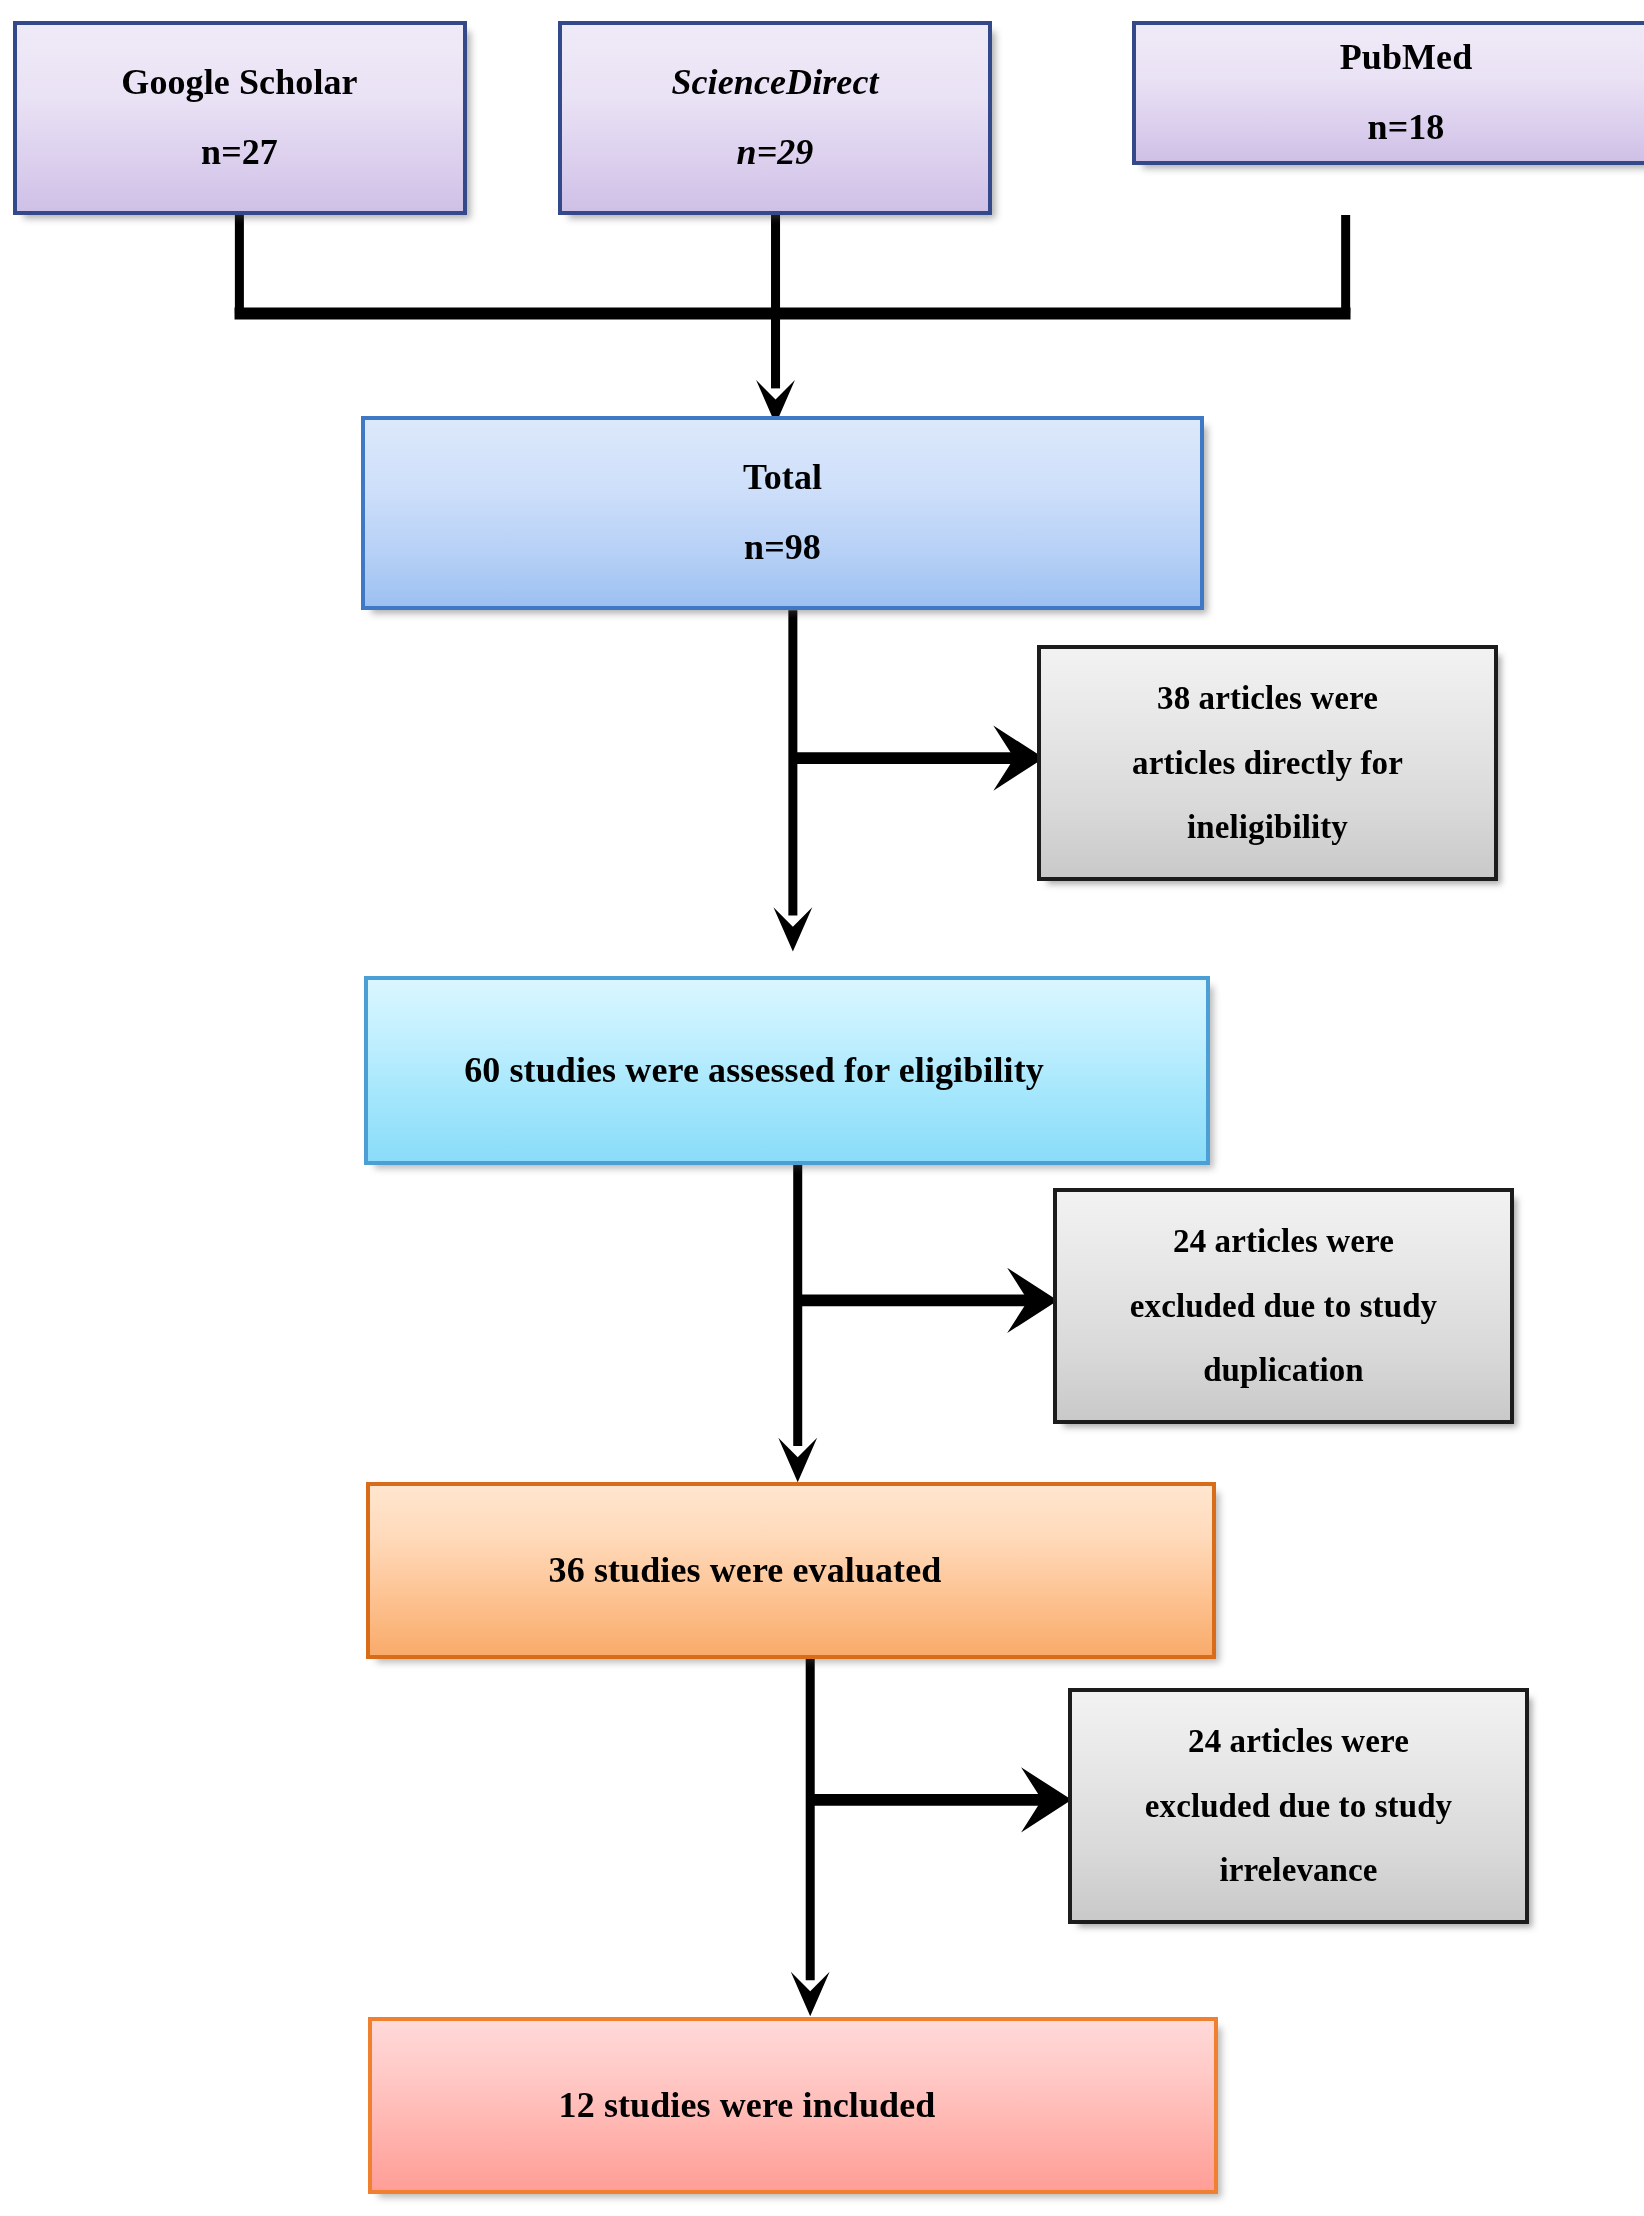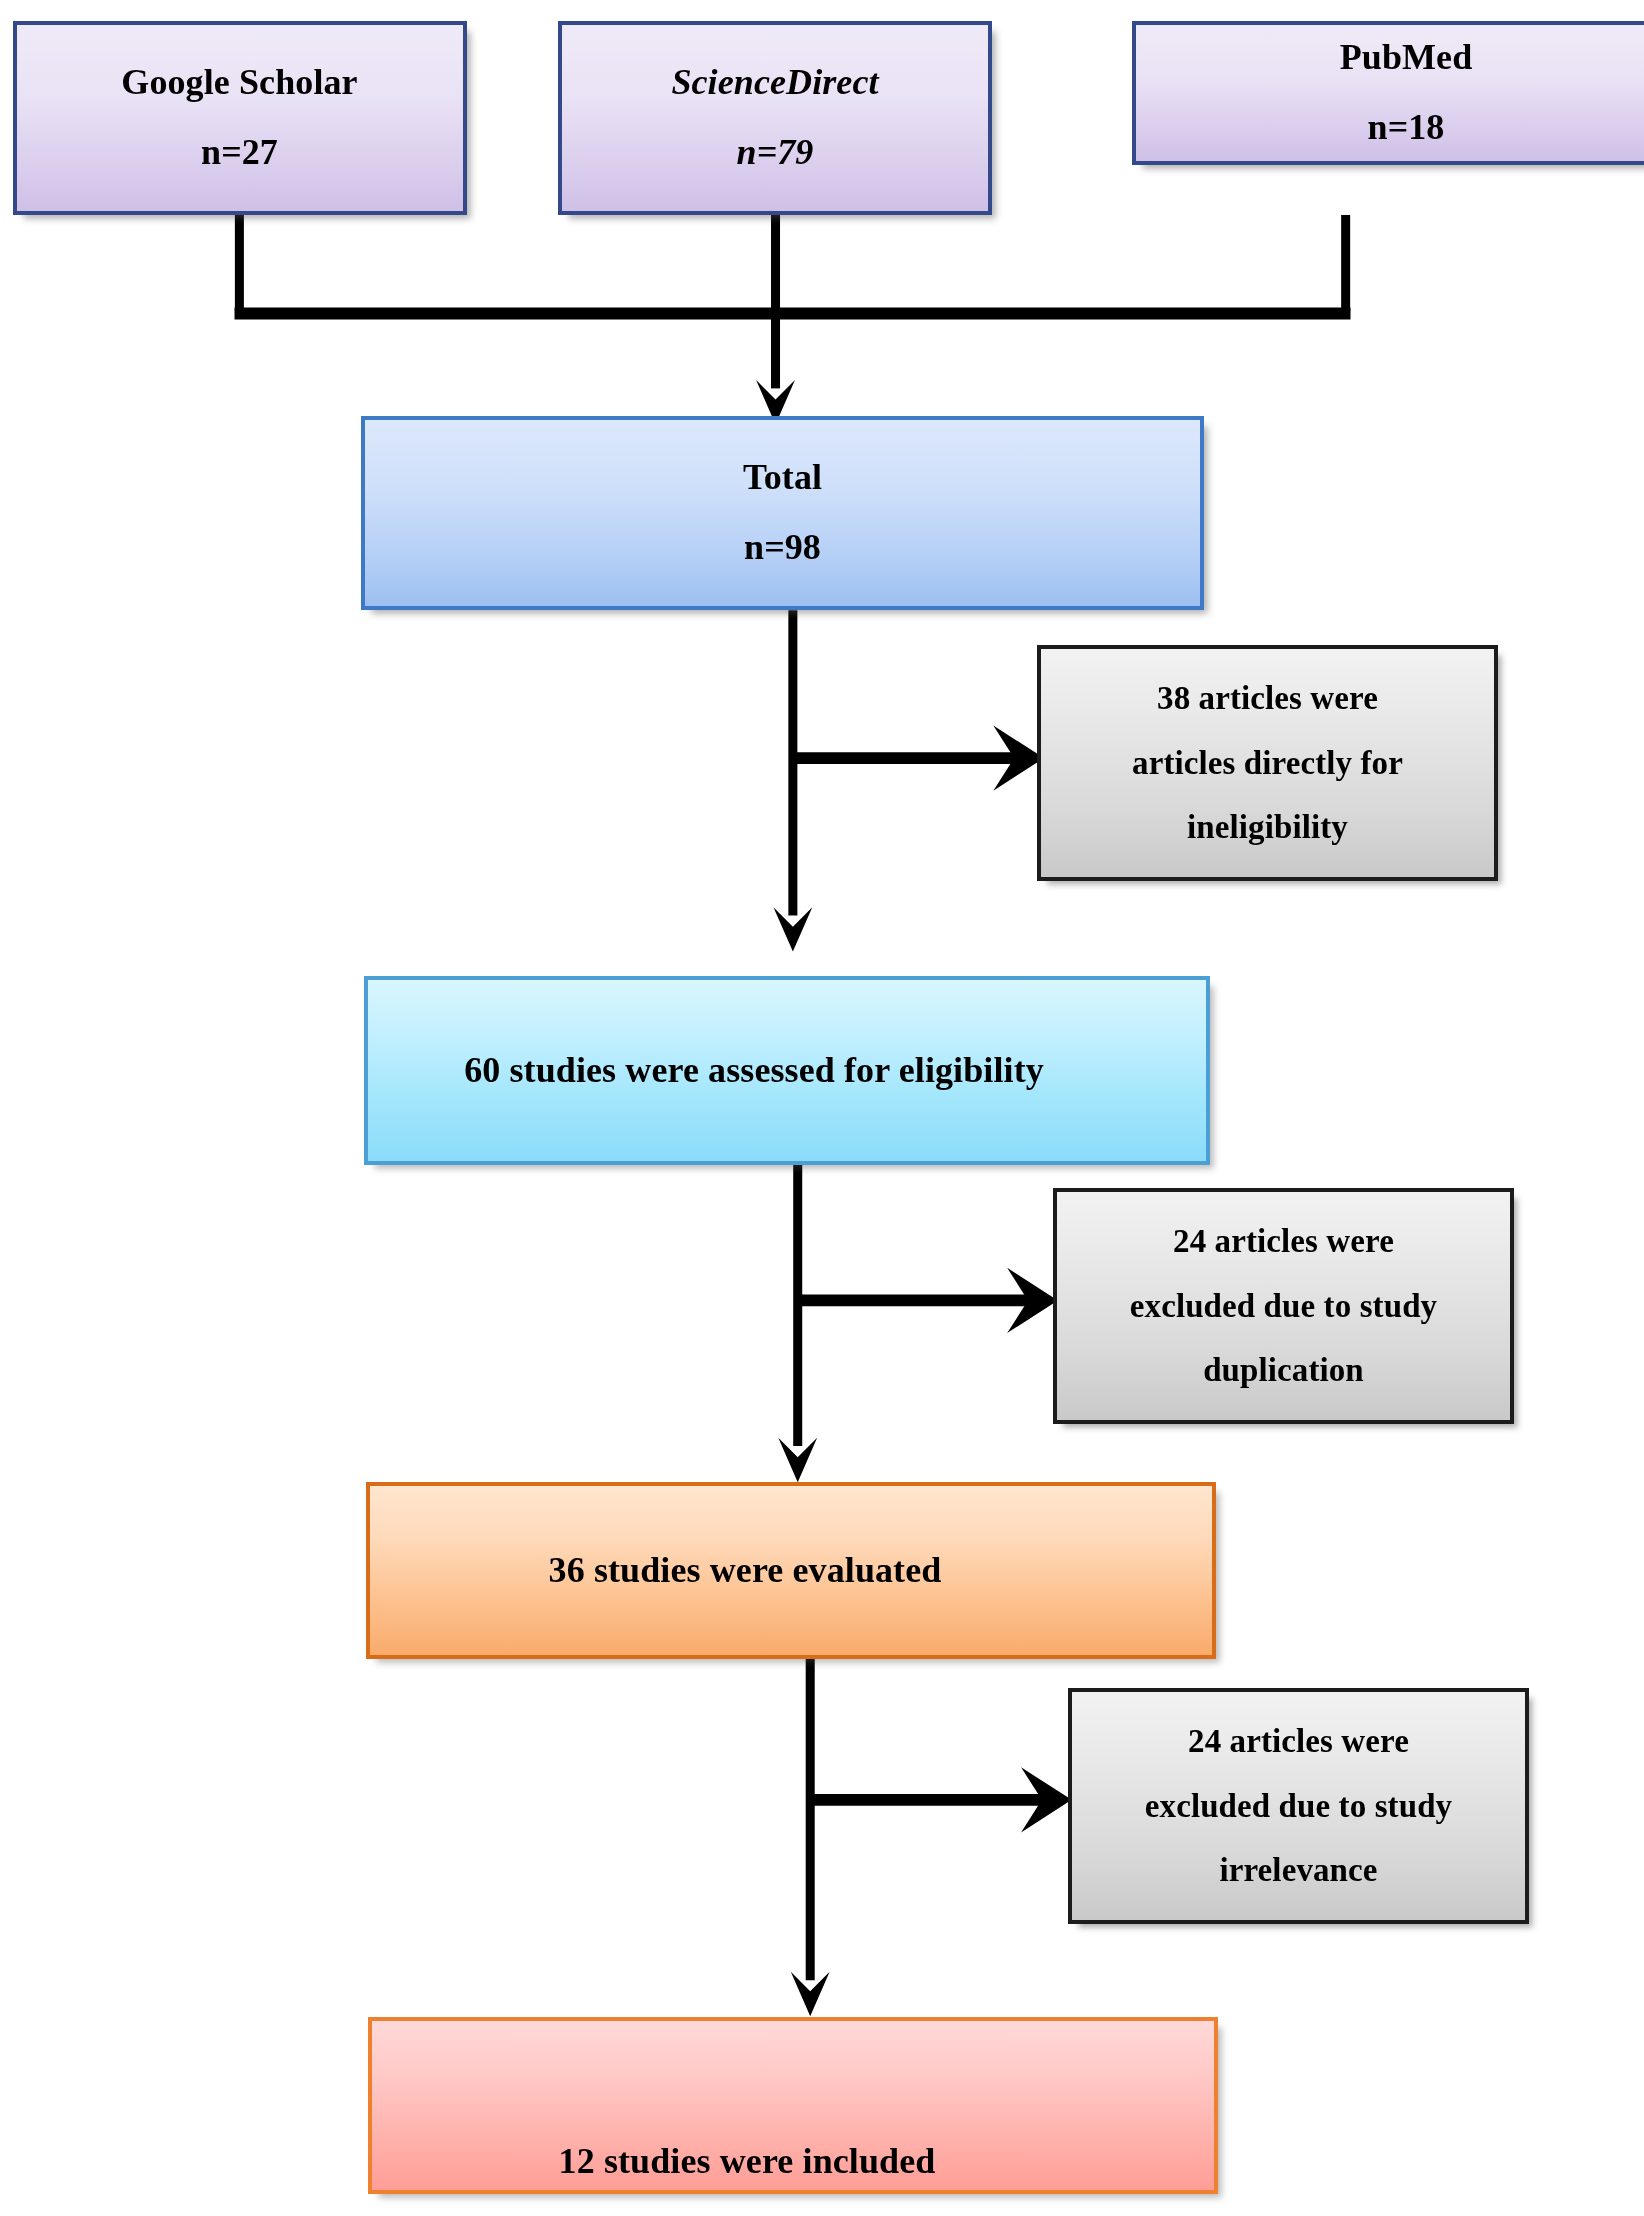--- a/index.html
+++ b/index.html
@@ -131,21 +131,21 @@
     <path d="M1140,2843 L1168,2907 L1196,2843 L1168,2871 Z" fill="#000"></path>
   </svg>
 
   <div class="node src" style="left:12.5px;top:21px;width:454px;height:194px;">
     <span class="ln">Google Scholar</span>
     <span class="ln">n=27</span>
   </div>
 
   <div class="node src" style="left:558px;top:21px;width:434px;height:194px;font-style:italic;">
     <span class="ln">ScienceDirect</span>
-    <span class="ln">n=79</span>
+    <span class="ln">n=29</span>
   </div>
 
   <div class="node src" style="left:1132px;top:21px;width:548px;height:144px;">
     <span class="ln">PubMed</span>
     <span class="ln">n=18</span>
   </div>
 
   <div class="node total" style="left:361px;top:416px;width:843px;height:194px;">
     <span class="ln">Total</span>
     <span class="ln">n=98</span>
@@ -170,18 +170,18 @@
   <div class="node orange leftish2" style="left:366px;top:1482px;width:850px;height:177px;">
     <span class="ln">36 studies were evaluated</span>
   </div>
 
   <div class="node gray" style="left:1068px;top:1688px;width:461px;height:236px;">
     <span class="ln">24 articles were</span>
     <span class="ln">excluded due to study</span>
     <span class="ln">irrelevance</span>
   </div>
 
-  <div class="node pink leftish2" style="left:368px;top:2017px;width:850px;height:177px;justify-content:flex-end;">
+  <div class="node pink leftish2" style="left:368px;top:2017px;width:850px;height:177px;">
     <span class="ln">12 studies were included</span>
   </div>
 
 </div>
 
 
 </body></html>

